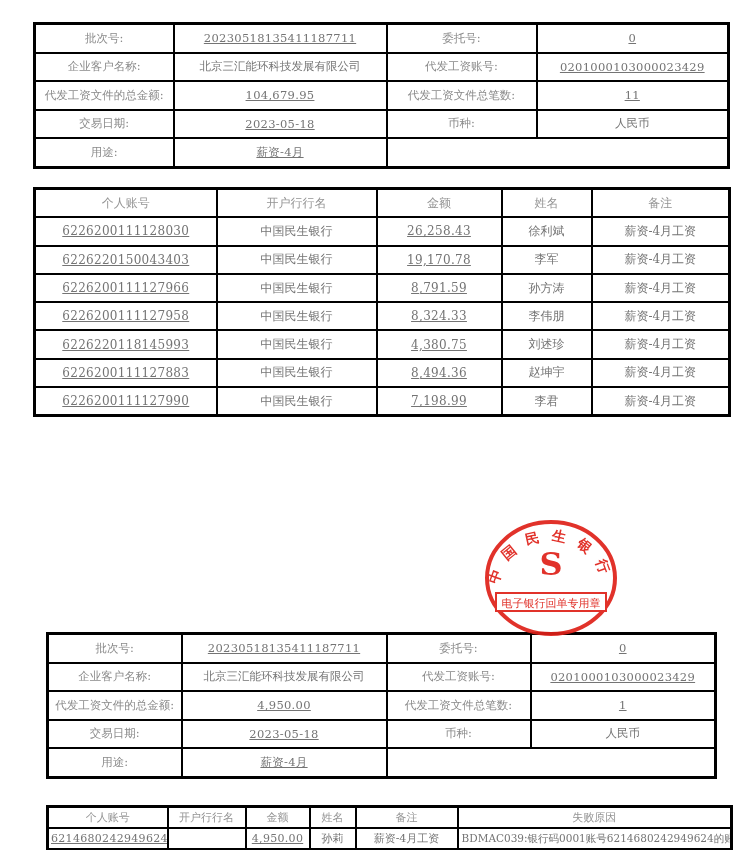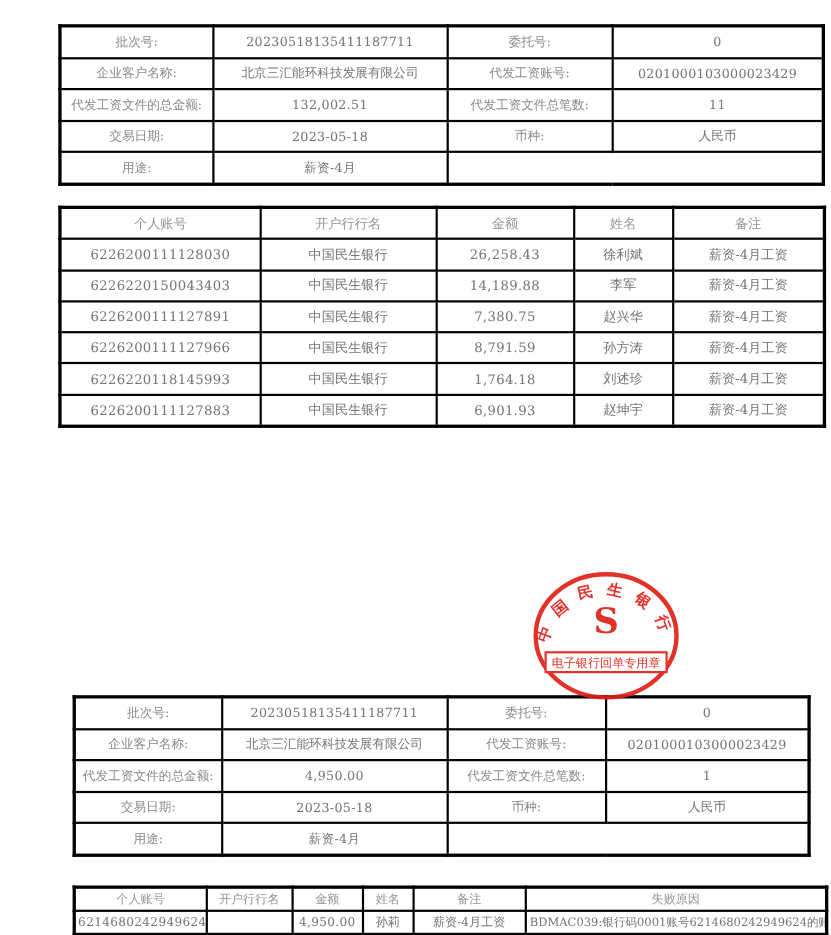--- a/index.html
+++ b/index.html
@@ -1,35 +1,35 @@
 <!DOCTYPE html>
 <html><head>
 <meta charset="utf-8">
 <style>
   html,body{margin:0;padding:0;}
   body{
     width:755px;height:850px;position:relative;background:#ffffff;
     font-family:"DejaVu Serif","Liberation Serif",serif;
   }
-  table{border-collapse:collapse;table-layout:fixed;position:absolute;background:#fff;margin-left:20px;}
+  table{border-collapse:collapse;table-layout:fixed;position:absolute;background:#fff;}
   table.bordered{border:3px solid #000;}
   td,th{
     border:2px solid #000;text-align:center;vertical-align:middle;
     padding:0 2px;overflow:hidden;white-space:nowrap;
     font-weight:normal;color:#747474;font-size:12px;
   }
   .summary td{height:26.5px;font-size:11.5px;}
   .summary td.lbl{color:#8a8a8a;}
   .summary td.empty{border:none;background:transparent;}
   #detail-table td{height:26.3px;}
   #detail-table thead td{color:#949494;}
   #failed-table td{height:19px;font-size:11px;}
   #failed-table thead td{color:#949494;}
   #failed-table td.reason{font-size:10.5px;padding:0 3px;}
-  .num{letter-spacing:0.3px;}
+  .num{letter-spacing:0.3px;text-decoration:underline;}
   #stamp{position:absolute;left:482px;top:517px;z-index:5;opacity:0.92;}
   #stamp text{font-family:"DejaVu Serif","Liberation Serif",serif;}
 </style>
 </head>
 <body>
 
 <table id="summary-top" class="summary bordered" style="left:33px;top:22px;width:694px;">
   <colgroup>
       <col style="width:139px">
       <col style="width:213px">
@@ -44,21 +44,21 @@
         <td class="val num">0</td>
       </tr>
       <tr>
         <td class="lbl">企业客户名称:</td>
         <td class="val">北京三汇能环科技发展有限公司</td>
         <td class="lbl">代发工资账号:</td>
         <td class="val num">0201000103000023429</td>
       </tr>
       <tr>
         <td class="lbl">代发工资文件的总金额:</td>
-        <td class="val num">132,002.51</td>
+        <td class="val num">104,679.95</td>
         <td class="lbl">代发工资文件总笔数:</td>
         <td class="val num">11</td>
       </tr>
       <tr>
         <td class="lbl">交易日期:</td>
         <td class="val num">2023-05-18</td>
         <td class="lbl">币种:</td>
         <td class="val">人民币</td>
       </tr>
       <tr>
@@ -91,50 +91,57 @@
       <tr>
         <td class="num">6226200111128030</td>
         <td class="">中国民生银行</td>
         <td class="num">26,258.43</td>
         <td class="">徐利斌</td>
         <td class="">薪资-4月工资</td>
       </tr>
       <tr>
         <td class="num">6226220150043403</td>
         <td class="">中国民生银行</td>
-        <td class="num">14,189.88</td>
+        <td class="num">19,170.78</td>
         <td class="">李军</td>
-        <td class="">薪资-4月工资</td>
-      </tr>
-      <tr>
-        <td class="num">6226200111127891</td>
-        <td class="">中国民生银行</td>
-        <td class="num">7,380.75</td>
-        <td class="">赵兴华</td>
         <td class="">薪资-4月工资</td>
       </tr>
       <tr>
         <td class="num">6226200111127966</td>
         <td class="">中国民生银行</td>
         <td class="num">8,791.59</td>
         <td class="">孙方涛</td>
         <td class="">薪资-4月工资</td>
       </tr>
       <tr>
+        <td class="num">6226200111127958</td>
+        <td class="">中国民生银行</td>
+        <td class="num">8,324.33</td>
+        <td class="">李伟朋</td>
+        <td class="">薪资-4月工资</td>
+      </tr>
+      <tr>
         <td class="num">6226220118145993</td>
         <td class="">中国民生银行</td>
-        <td class="num">1,764.18</td>
+        <td class="num">4,380.75</td>
         <td class="">刘述珍</td>
         <td class="">薪资-4月工资</td>
       </tr>
       <tr>
         <td class="num">6226200111127883</td>
         <td class="">中国民生银行</td>
-        <td class="num">6,901.93</td>
+        <td class="num">8,494.36</td>
         <td class="">赵坤宇</td>
+        <td class="">薪资-4月工资</td>
+      </tr>
+      <tr>
+        <td class="num">6226200111127990</td>
+        <td class="">中国民生银行</td>
+        <td class="num">7,198.99</td>
+        <td class="">李君</td>
         <td class="">薪资-4月工资</td>
       </tr>
     </tbody>
 </table>
 
 <svg id="stamp" width="138" height="124" viewBox="0 0 138 124">
   <ellipse cx="69" cy="61" rx="64" ry="56" fill="none" stroke="#df2119" stroke-width="4"></ellipse>
   <path id="arcpath" d="M 18 80 A 52 47 0 1 1 120 80" fill="none"></path>
   <text font-size="14" font-weight="bold" fill="#df2119" letter-spacing="11">
     <textPath href="#arcpath" startOffset="50%" text-anchor="middle">中国民生银行</textPath>

